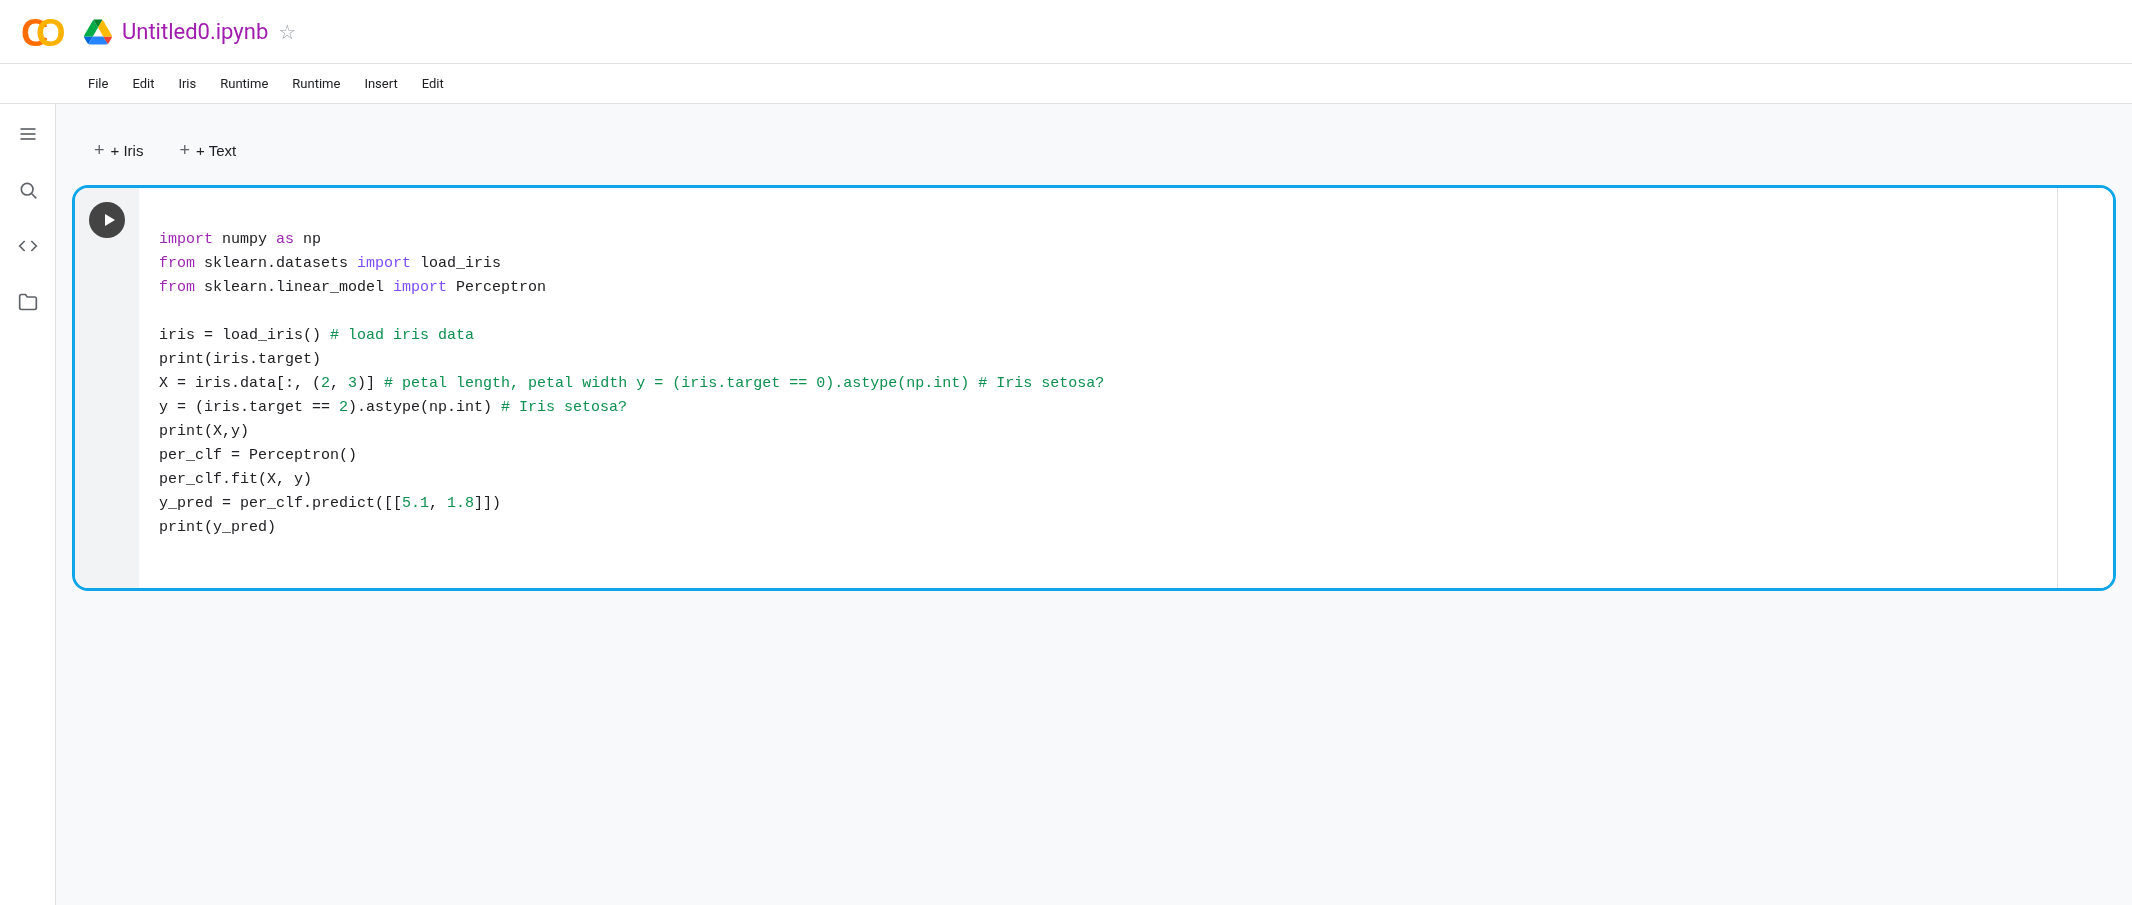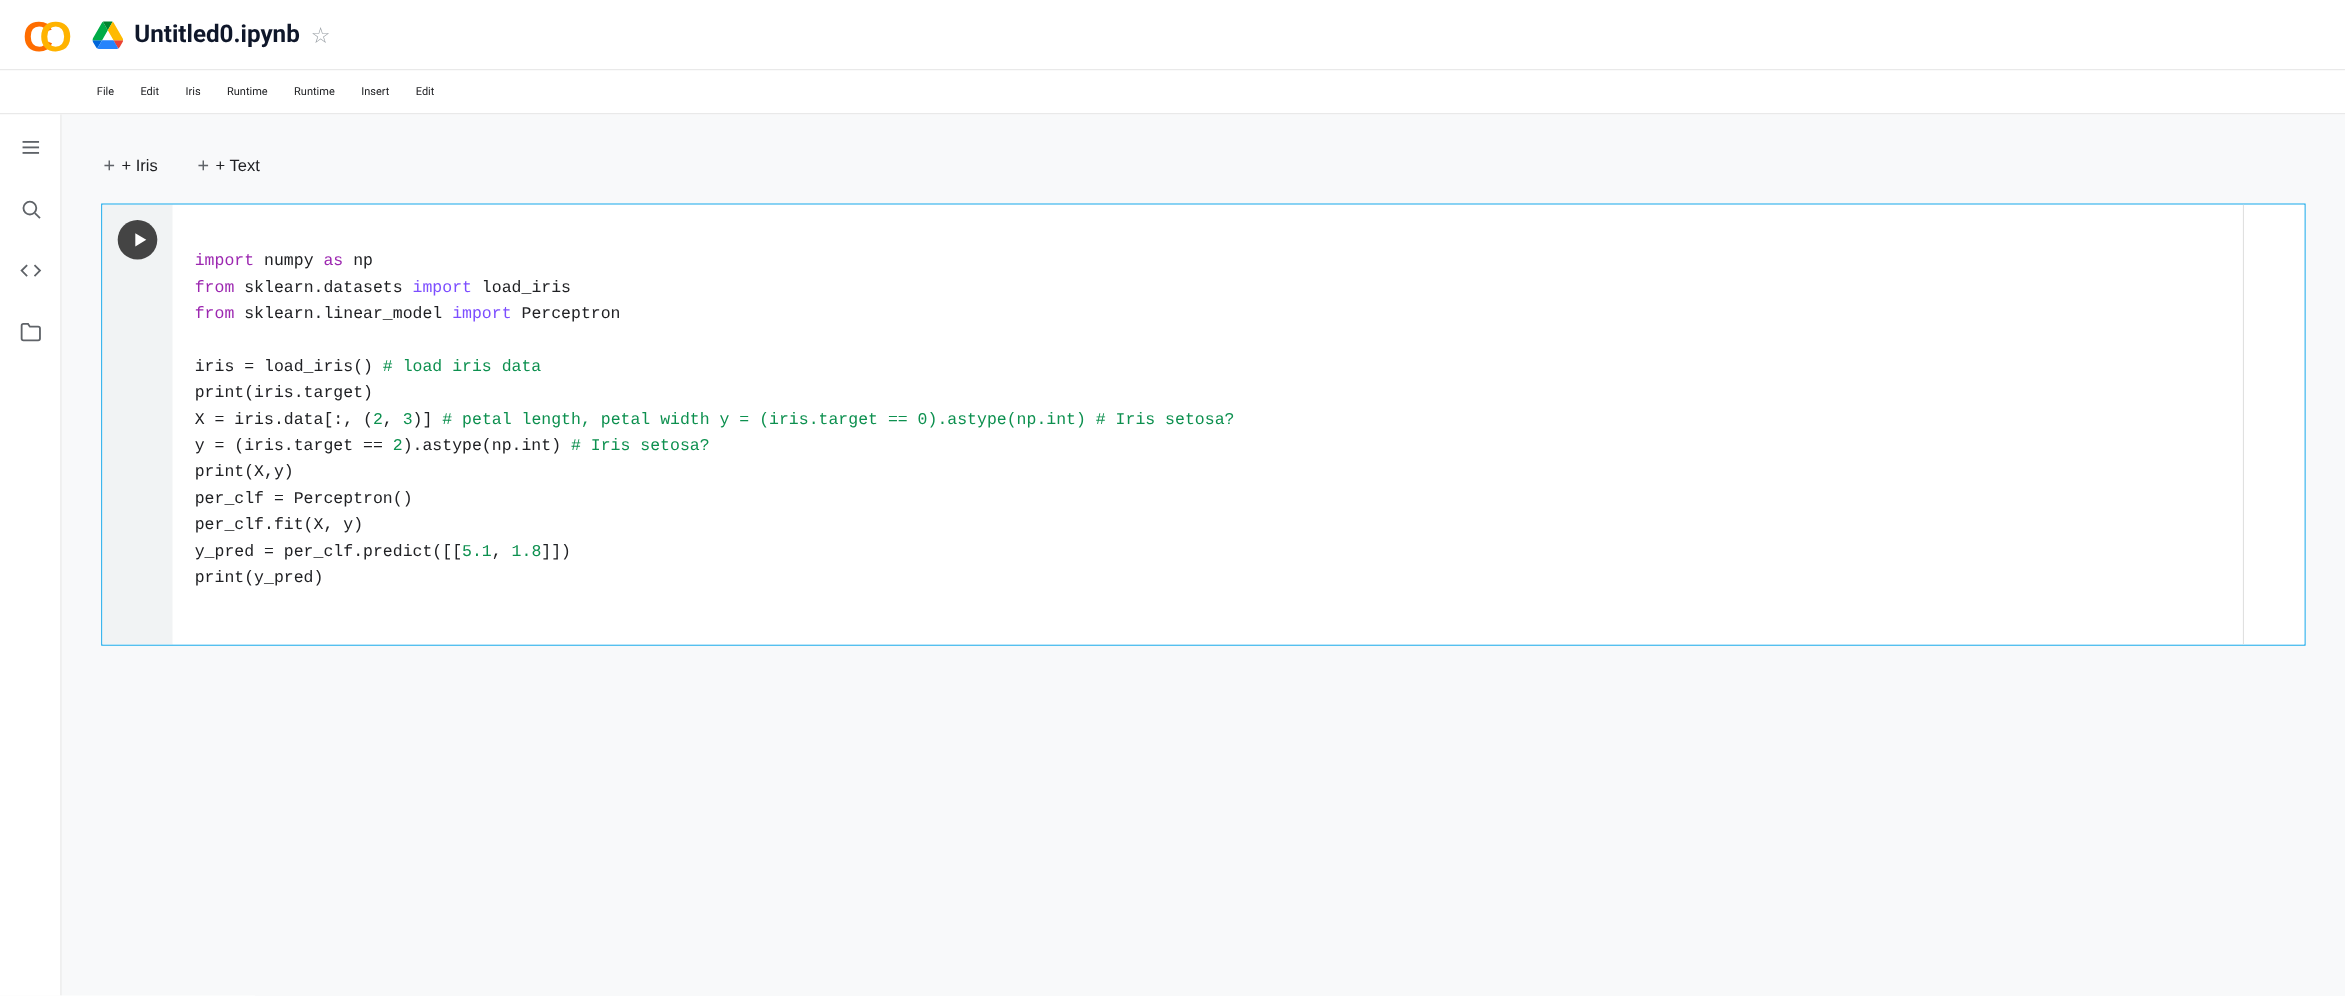--- a/index.html
+++ b/index.html
@@ -31,40 +31,40 @@
       align-items: center;
       gap: 10px;
     }
     .drive-icon {
       width: 28px;
       height: 28px;
       flex-shrink: 0;
     }
     .notebook-title {
       font-size: 22px;
-      color: #0f172a;
-      font-weight: 700;
+      color: #a21caf;
+      font-weight: 400;
     }
     .star-icon {
       color: #9aa0a6;
       font-size: 20px;
       cursor: pointer;
     }
 
     
     .menu-bar {
       display: flex;
       align-items: center;
       height: 40px;
       padding: 0 16px 0 76px;
       background: #fff;
       border-bottom: 1px solid #e0e0e0;
     }
     .menu-item {
-      font-size: 10px;
+      font-size: 13px;
       color: #202124;
       padding: 0 12px;
       height: 40px;
       line-height: 40px;
       cursor: pointer;
       border-radius: 4px;
     }
 
     
     .main-layout {
@@ -122,24 +122,24 @@
       color: #202124;
       border-radius: 4px;
     }
     .toolbar-btn .plus {
       font-size: 18px;
       color: #5f6368;
     }
 
     
     .cell-container {
-      margin: 0 36px;
-      background: #fff;
-      border: 1px solid #0ea5e9;
-      border-radius: 0;
+      margin: 0 16px;
+      background: #fff;
+      border: 3px solid #0ea5e9;
+      border-radius: 16px;
       overflow: hidden;
     }
     .cell-inner {
       display: flex;
       min-height: 400px;
     }
     .cell-left {
       width: 64px;
       background: #f1f3f4;
       display: flex;

